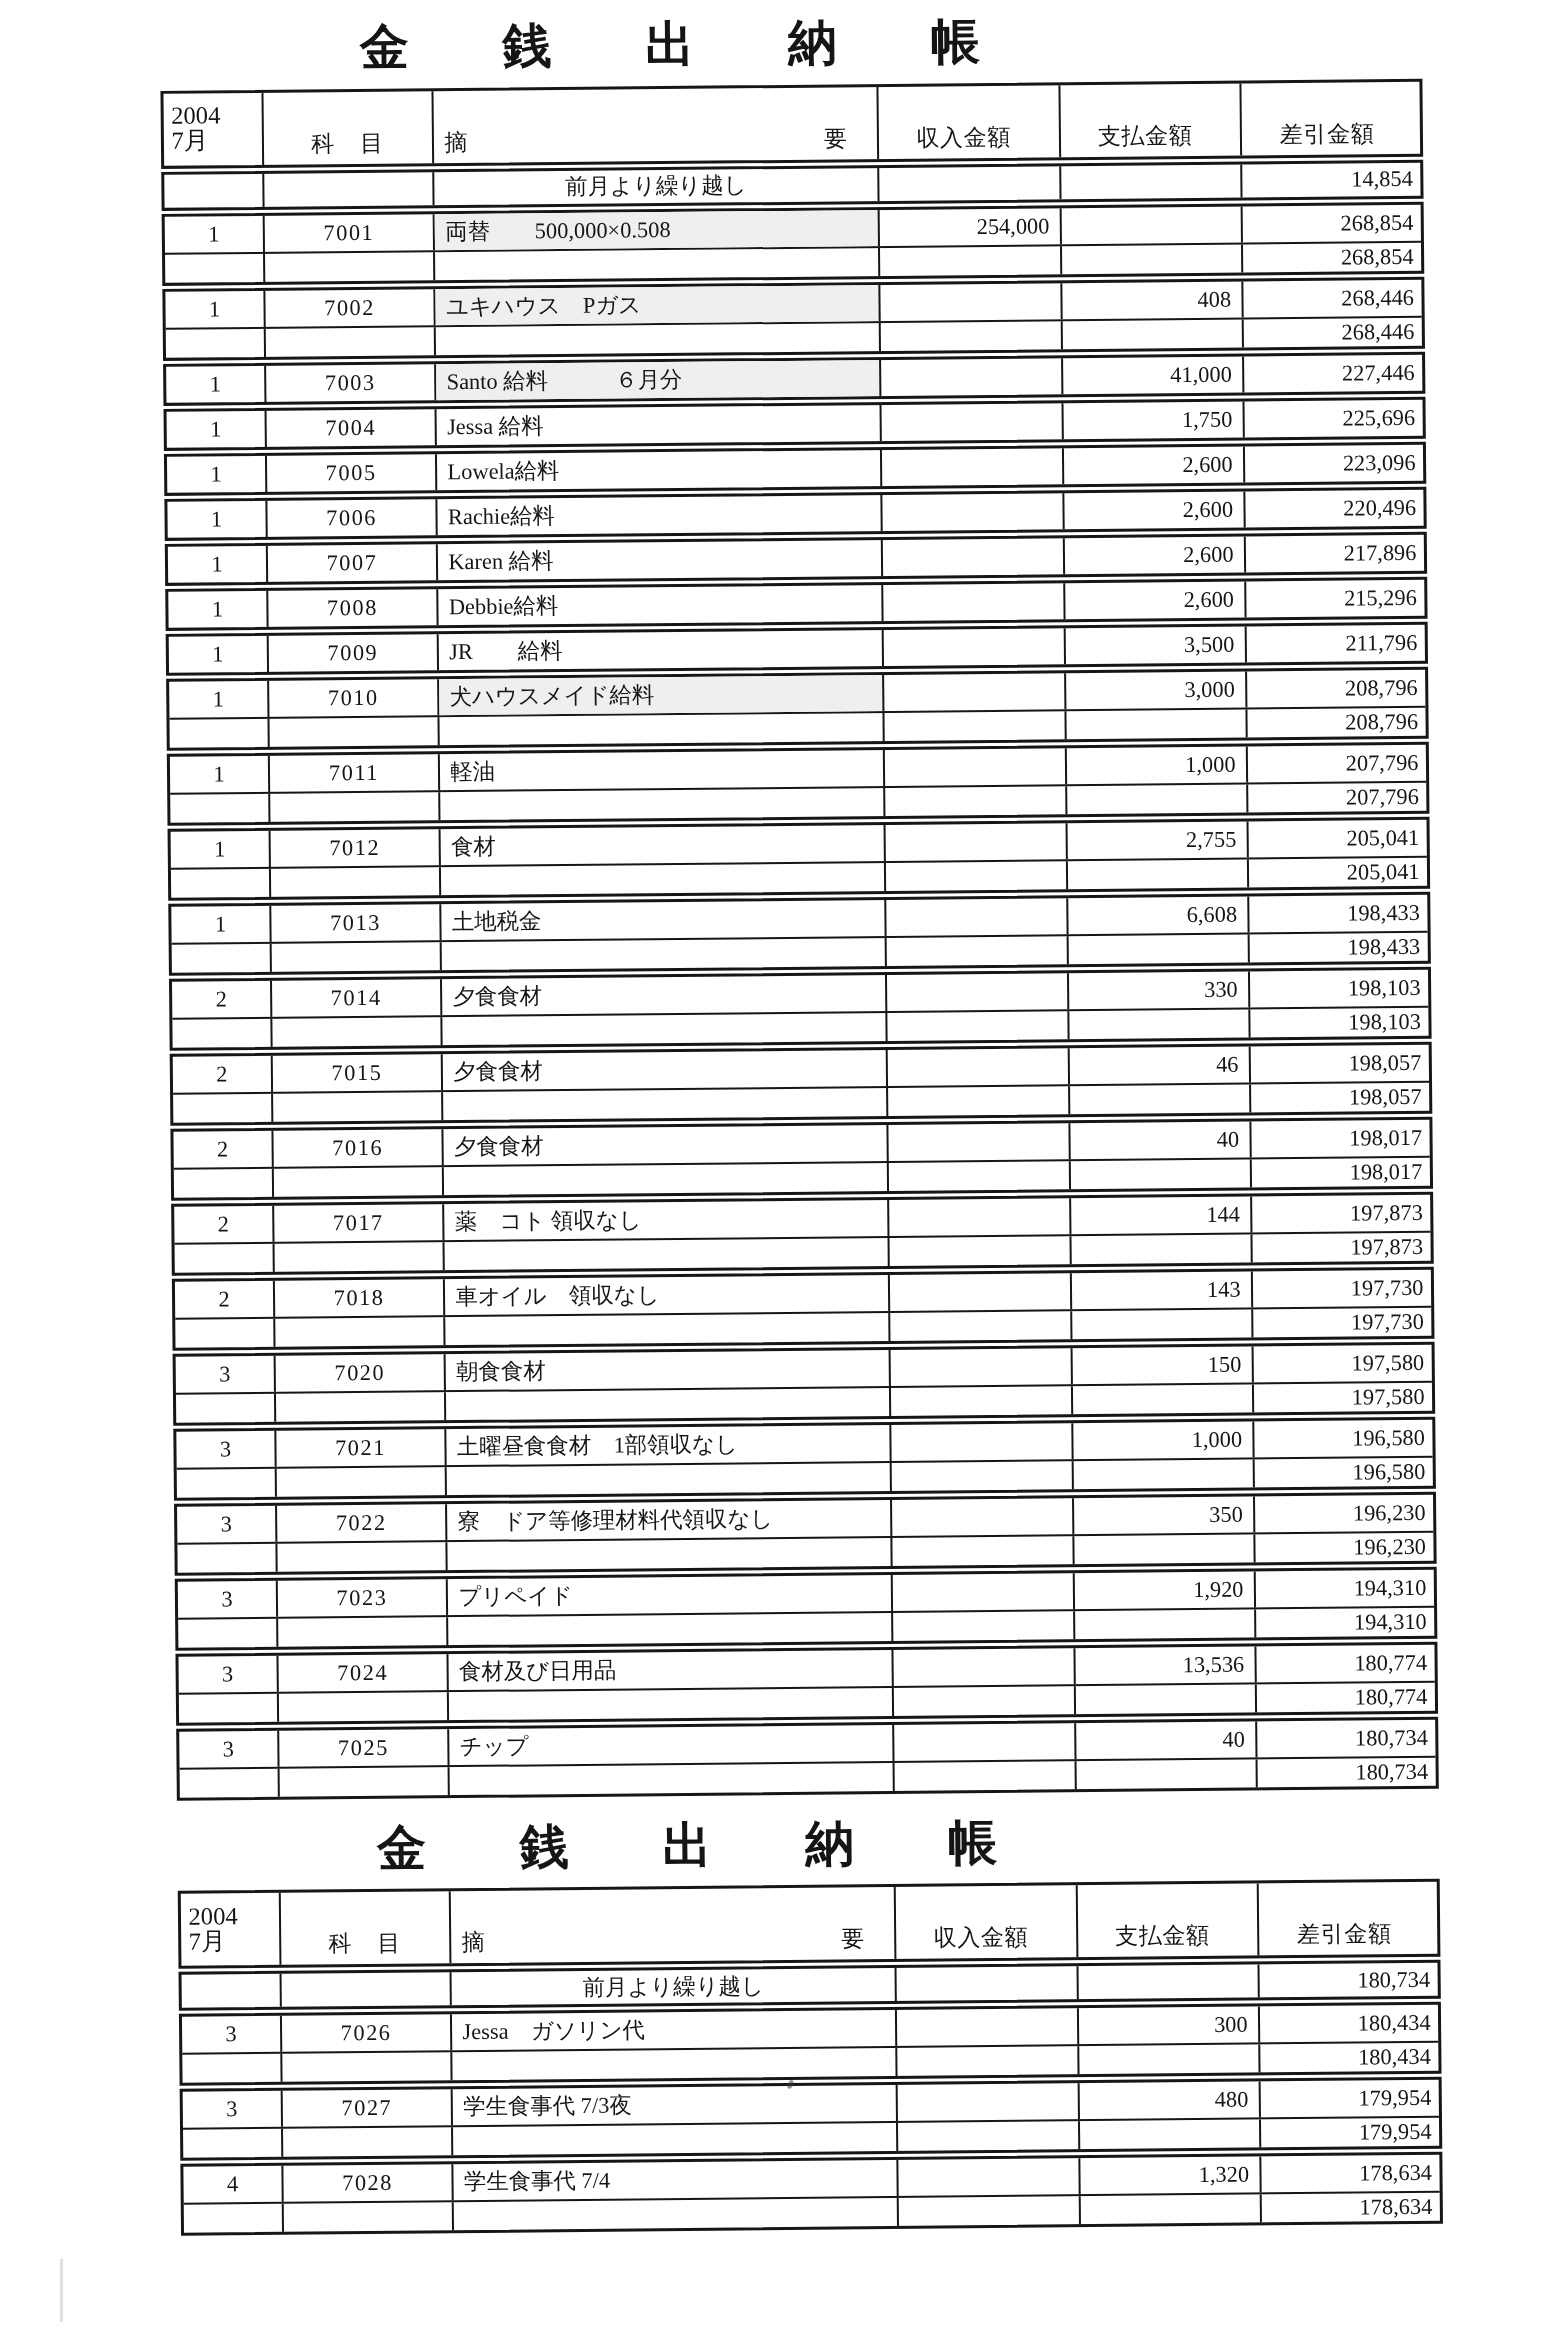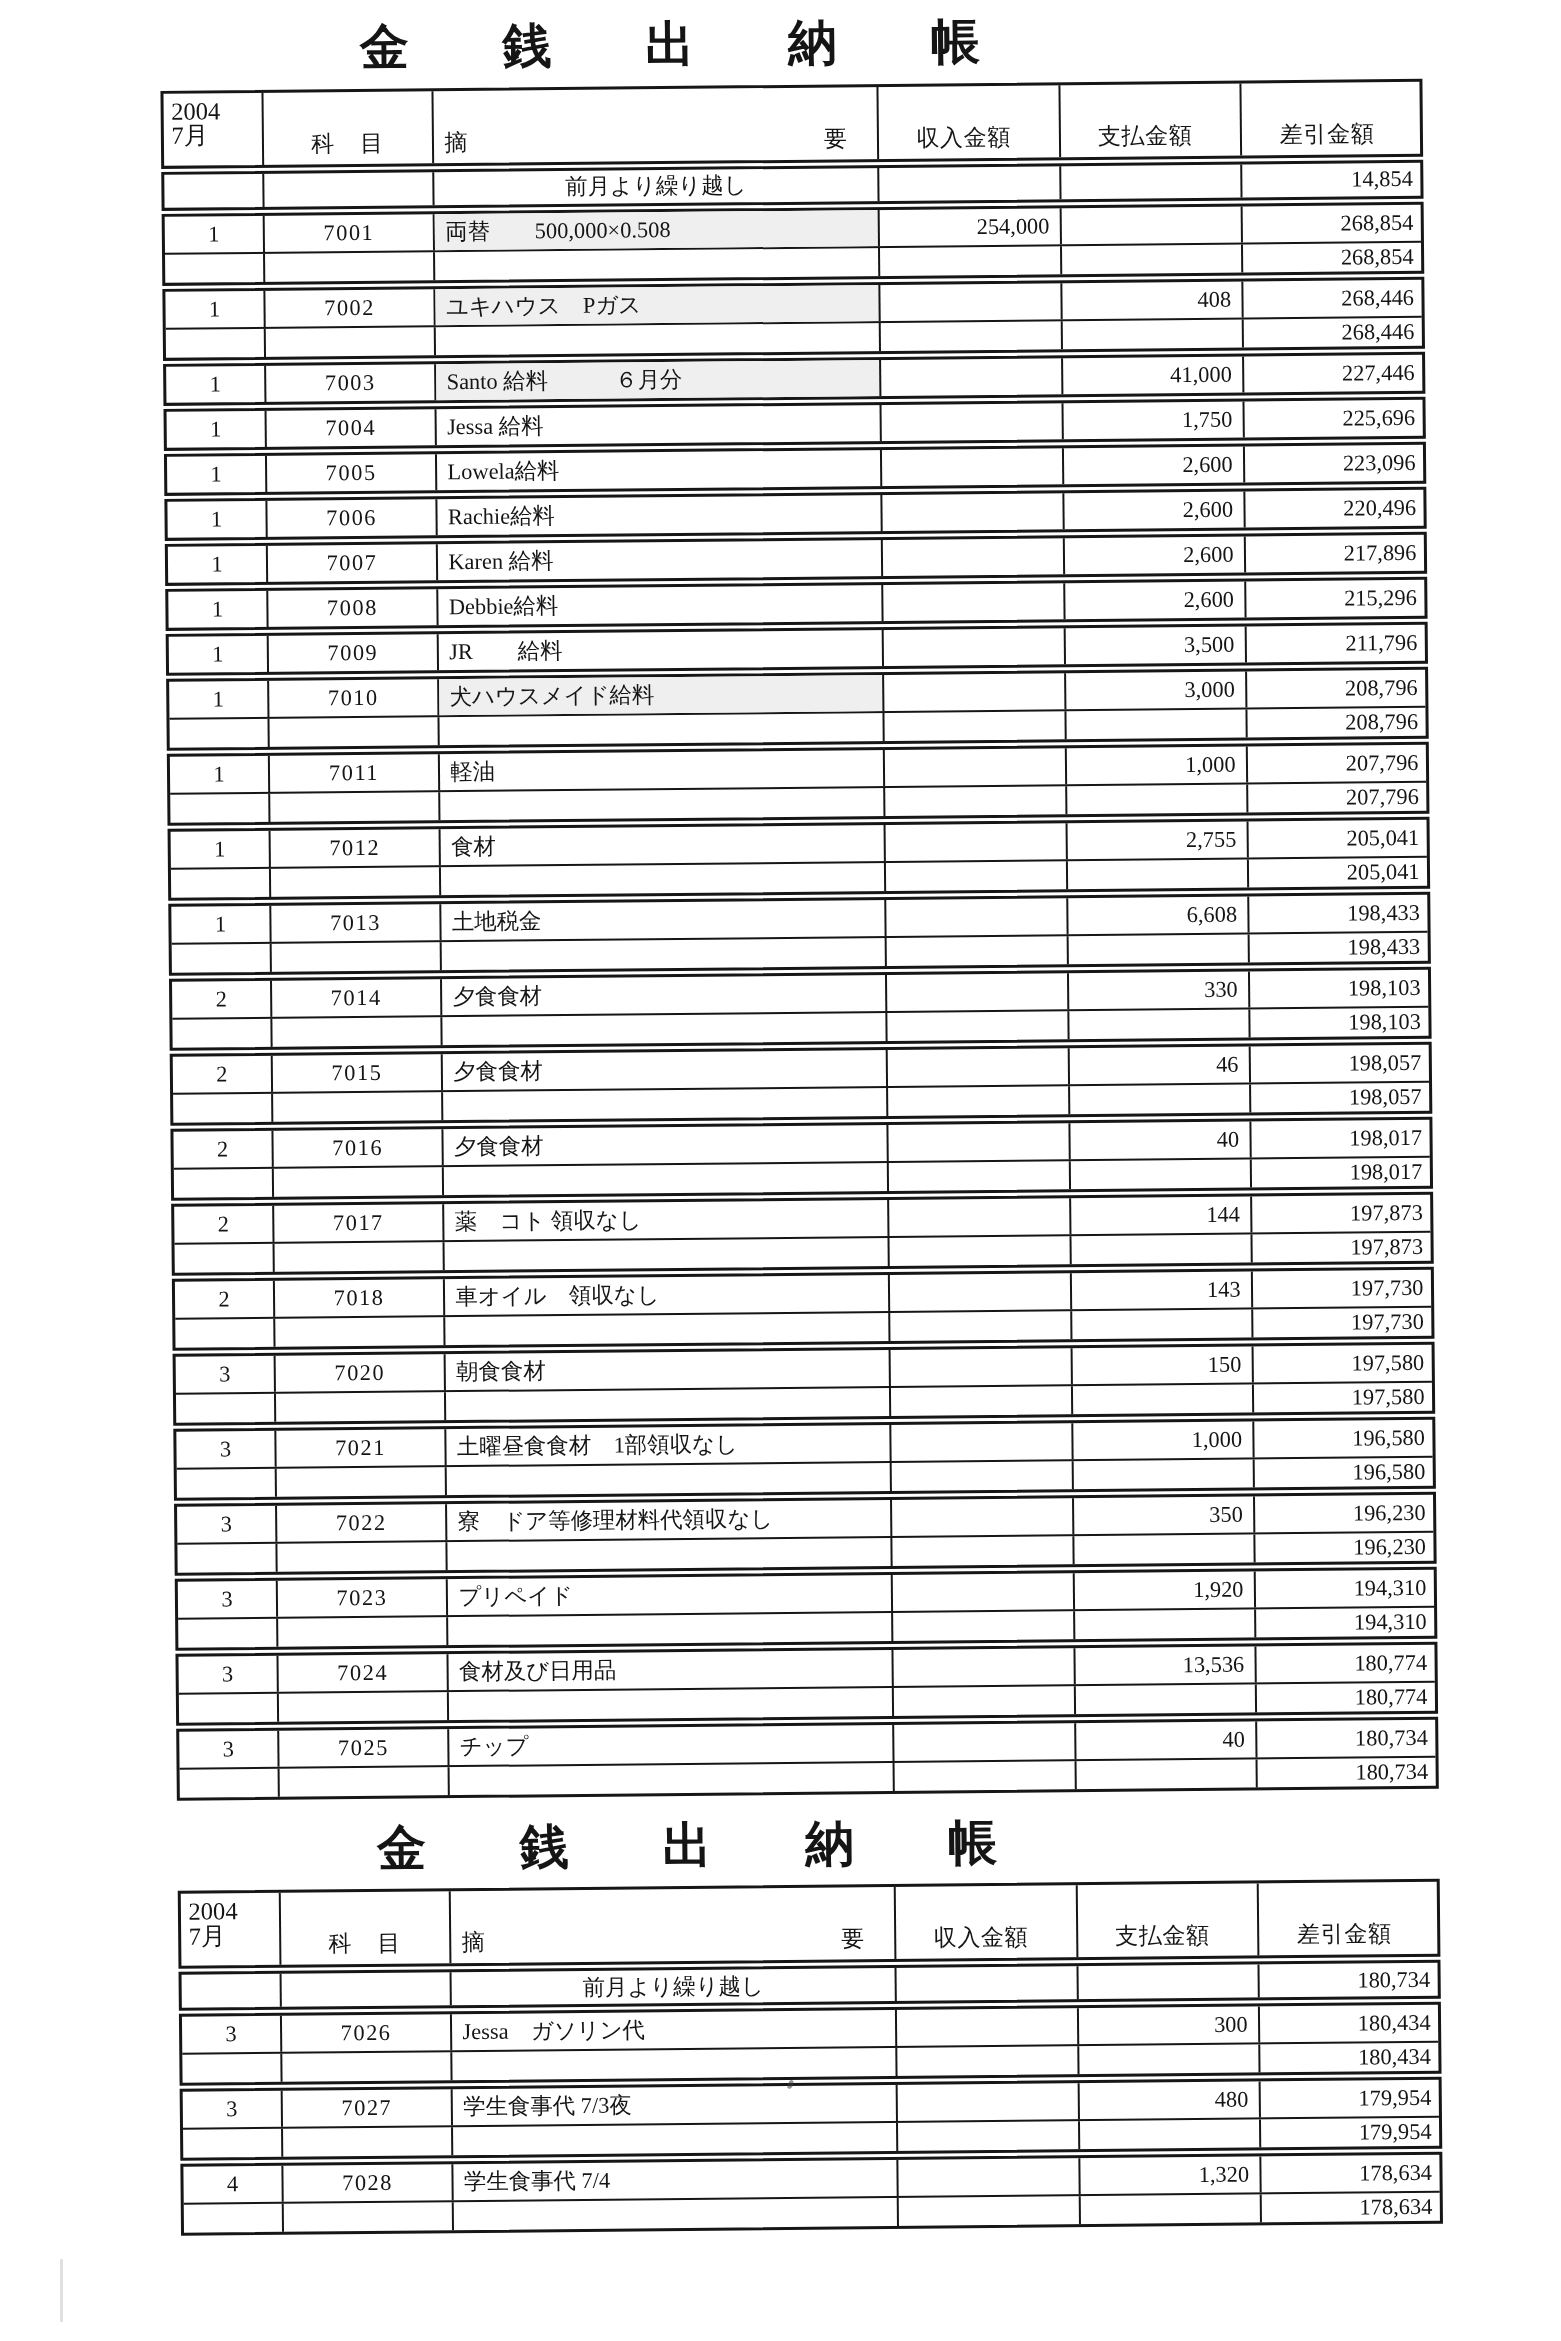--- a/index.html
+++ b/index.html
@@ -53,21 +53,21 @@
   .c-pay {flex:0 0 181px;justify-content:flex-end;padding-right:10.4px;}
   .c-bal {flex:1 1 auto;justify-content:flex-end;padding-right:7.5px;}
   .r-entry{height:36px;font-size:22.4px;}
   .r-blank{height:28px;font-size:22.4px;}
   .r-carry{height:33px;font-size:22.4px;}
   .r-carry .c-desc{justify-content:center;padding-left:0;}
   .r-header{height:72px;font-size:23px;}
   .hc{align-items:flex-end;padding-bottom:9px;}
   .h-date{
     flex-direction:column;align-items:flex-start;
-    justify-content:flex-start;
+    justify-content:center;
     padding:6px 0 7.5px 7.5px;font-size:24.6px;
   }
   .h-desc{justify-content:space-between;padding:0 30px 9px 10.4px;align-items:flex-end;}
   .h-amt{justify-content:center;letter-spacing:0.7px;}
   .tint{background:#efefef;}
   .artifact-line{
     position:absolute;left:60px;top:2259px;
     width:3px;height:63px;background:#c9c9c9;opacity:.55;
   }
   .artifact-speck{

